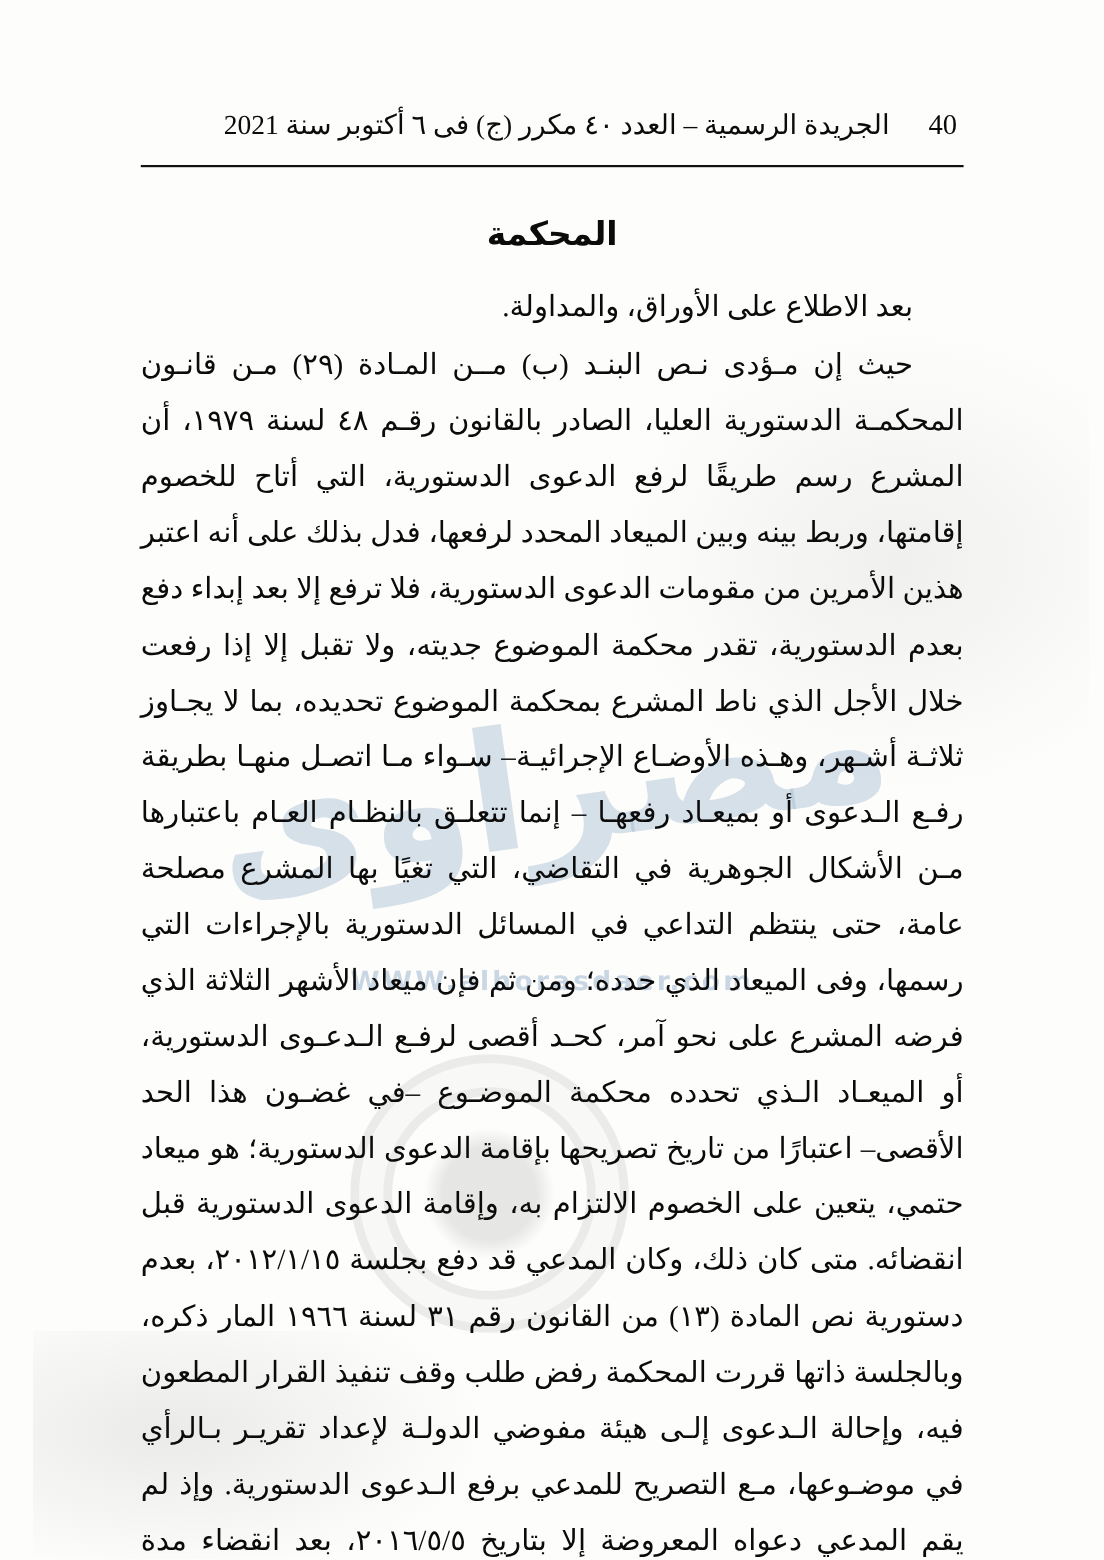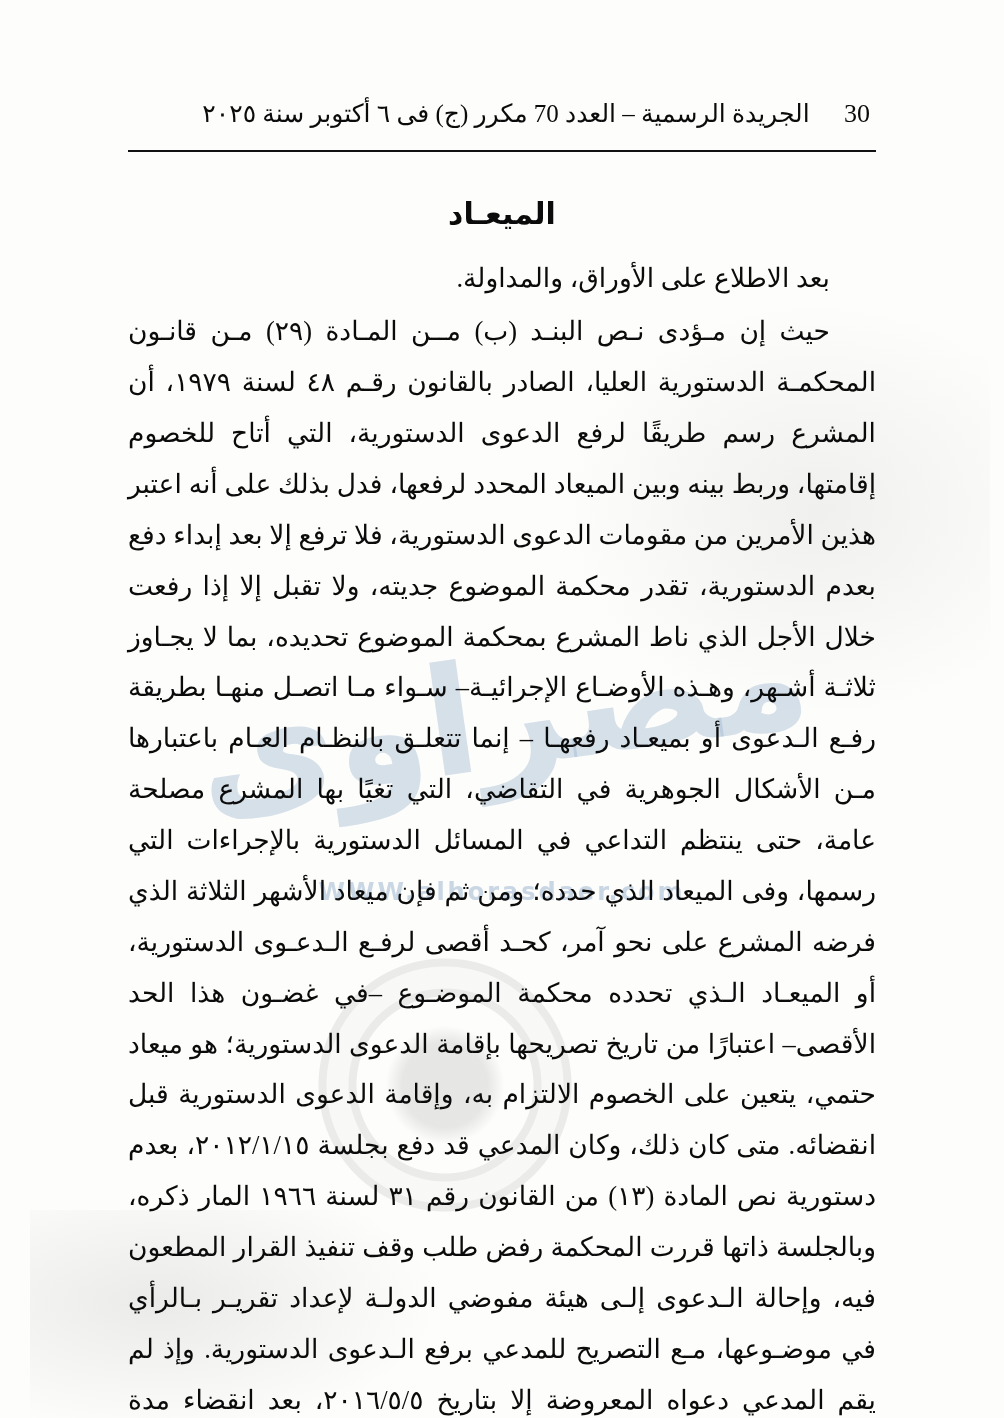--- a/index.html
+++ b/index.html
@@ -141,25 +141,25 @@
 
   <div class="wm wm-blob2"></div>
   <div class="wm wm-text">مصراوى</div>
   <div class="wm wm-sub">WWW.alhorasdaer.com</div>
   <div class="wm wm-seal"></div>
   <div class="wm wm-blob"></div>
 
   <div class="content">
 
     <div class="header-row">
-      <div class="page-number">30</div>
-      <div class="header-title">الجريدة الرسمية – العدد 70 مكرر (ج) فى ٦ أكتوبر سنة ٢٠٢٥</div>
+      <div class="page-number">40</div>
+      <div class="header-title">الجريدة الرسمية – العدد ٤٠ مكرر (ج) فى ٦ أكتوبر سنة 2021</div>
     </div>
 
     <hr class="rule">
 
-    <h1 class="doc-title">الميعـاد</h1>
+    <h1 class="doc-title">المحكمة</h1>
 
     <p class="para first">بعد الاطلاع على الأوراق، والمداولة.</p>
     <p class="para">حيث إن مـؤدى نـص البنـد (ب) مــن المـادة (٢٩) مـن قانـون المحكمـة الدستورية العليا، الصادر بالقانون رقـم ٤٨ لسنة ١٩٧٩، أن المشرع رسم طريقًا لرفع الدعوى الدستورية، التي أتاح للخصوم إقامتها، وربط بينه وبين الميعاد المحدد لرفعها، فدل بذلك على أنه اعتبر هذين الأمرين من مقومات الدعوى الدستورية، فلا ترفع إلا بعد إبداء دفع بعدم الدستورية، تقدر محكمة الموضوع جديته، ولا تقبل إلا إذا رفعت خلال الأجل الذي ناط المشرع بمحكمة الموضوع تحديده، بما لا يجـاوز ثلاثـة أشـهر، وهـذه الأوضـاع الإجرائيـة– سـواء مـا اتصـل منهـا بطريقة رفـع الـدعوى أو بميعـاد رفعهـا – إنما تتعلـق بالنظـام العـام باعتبارها مـن الأشكال الجوهرية في التقاضي، التي تغيًا بها المشرع مصلحة عامة، حتى ينتظم التداعي في المسائل الدستورية بالإجراءات التي رسمها، وفى الميعاد الذي حدده؛ ومن ثم فإن ميعاد الأشهر الثلاثة الذي فرضه المشرع على نحو آمر، كحـد أقصى لرفـع الـدعـوى الدستورية، أو الميعـاد الـذي تحدده محكمة الموضـوع –في غضـون هذا الحد الأقصى– اعتبارًا من تاريخ تصريحها بإقامة الدعوى الدستورية؛ هو ميعاد حتمي، يتعين على الخصوم الالتزام به، وإقامة الدعوى الدستورية قبل انقضائه. متى كان ذلك، وكان المدعي قد دفع بجلسة ٢٠١٢/١/١٥، بعدم دستورية نص المادة (١٣) من القانون رقم ٣١ لسنة ١٩٦٦ المار ذكره، وبالجلسة ذاتها قررت المحكمة رفض طلب وقف تنفيذ القرار المطعون فيه، وإحالة الـدعوى إلـى هيئة مفوضي الدولـة لإعداد تقريـر بـالرأي في موضـوعها، مـع التصريح للمدعي برفع الـدعوى الدستورية. وإذ لم يقم المدعي دعواه المعروضة إلا بتاريخ ٢٠١٦/٥/٥، بعد انقضاء مدة الأشهر الثلاثة التي حددها المشرع لرفع الدعوى الدستورية، فإن دعواه تغدو</p>
 
   </div>
 </div>
 
 </body></html>

